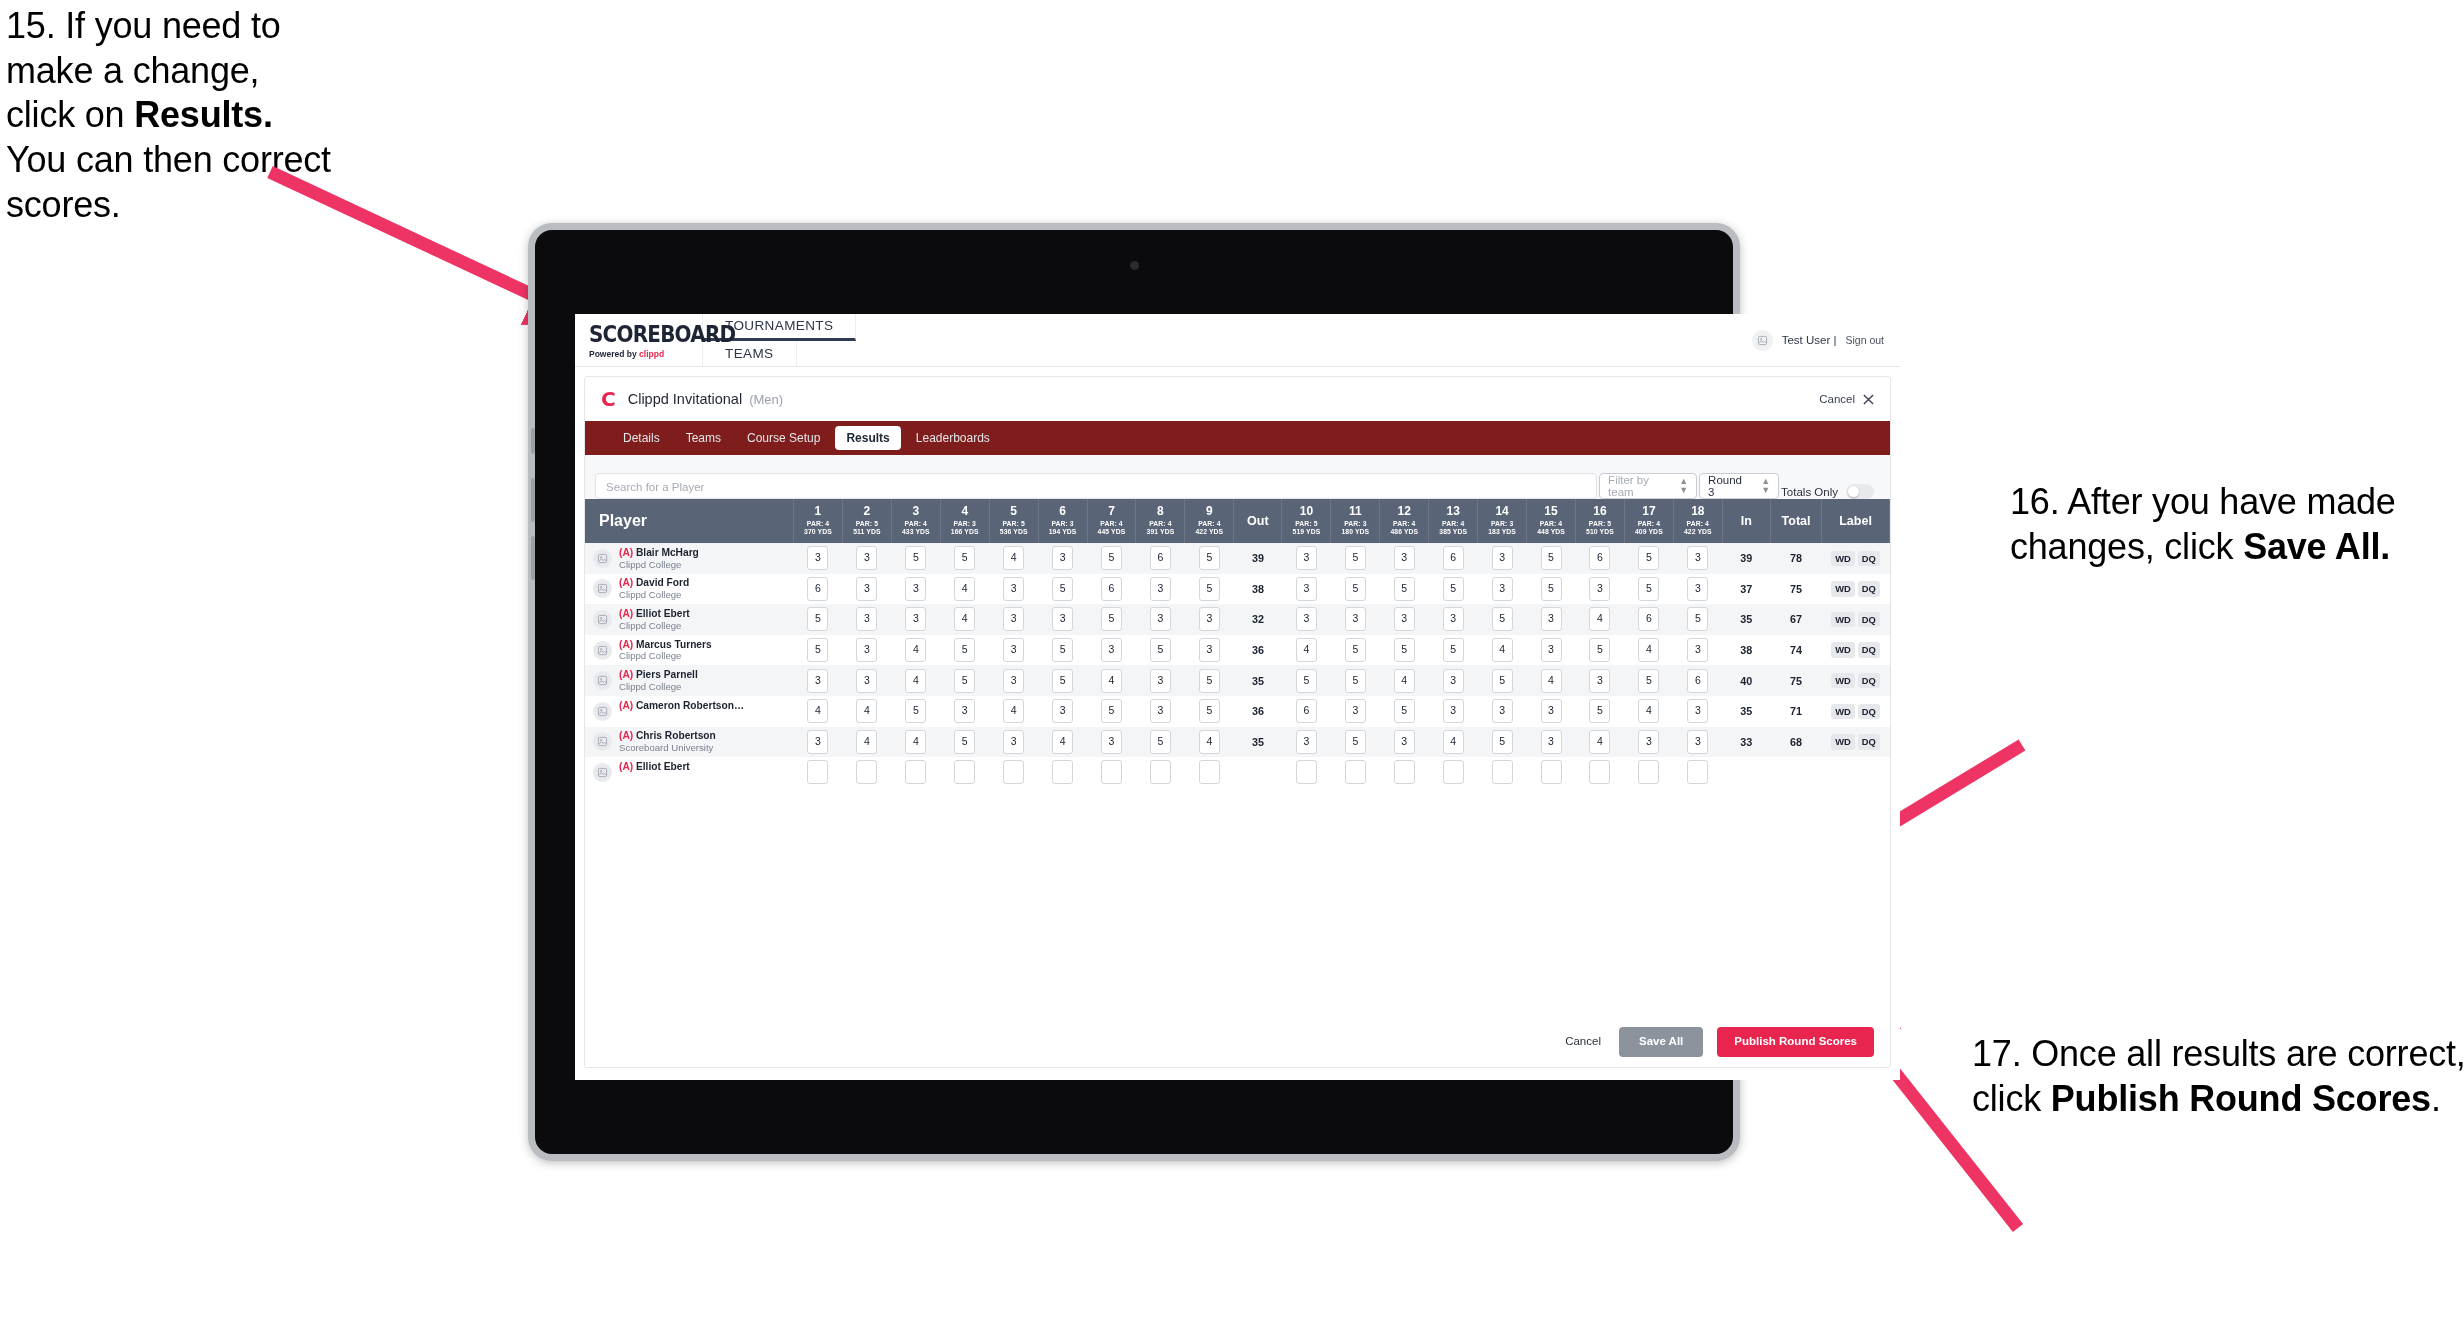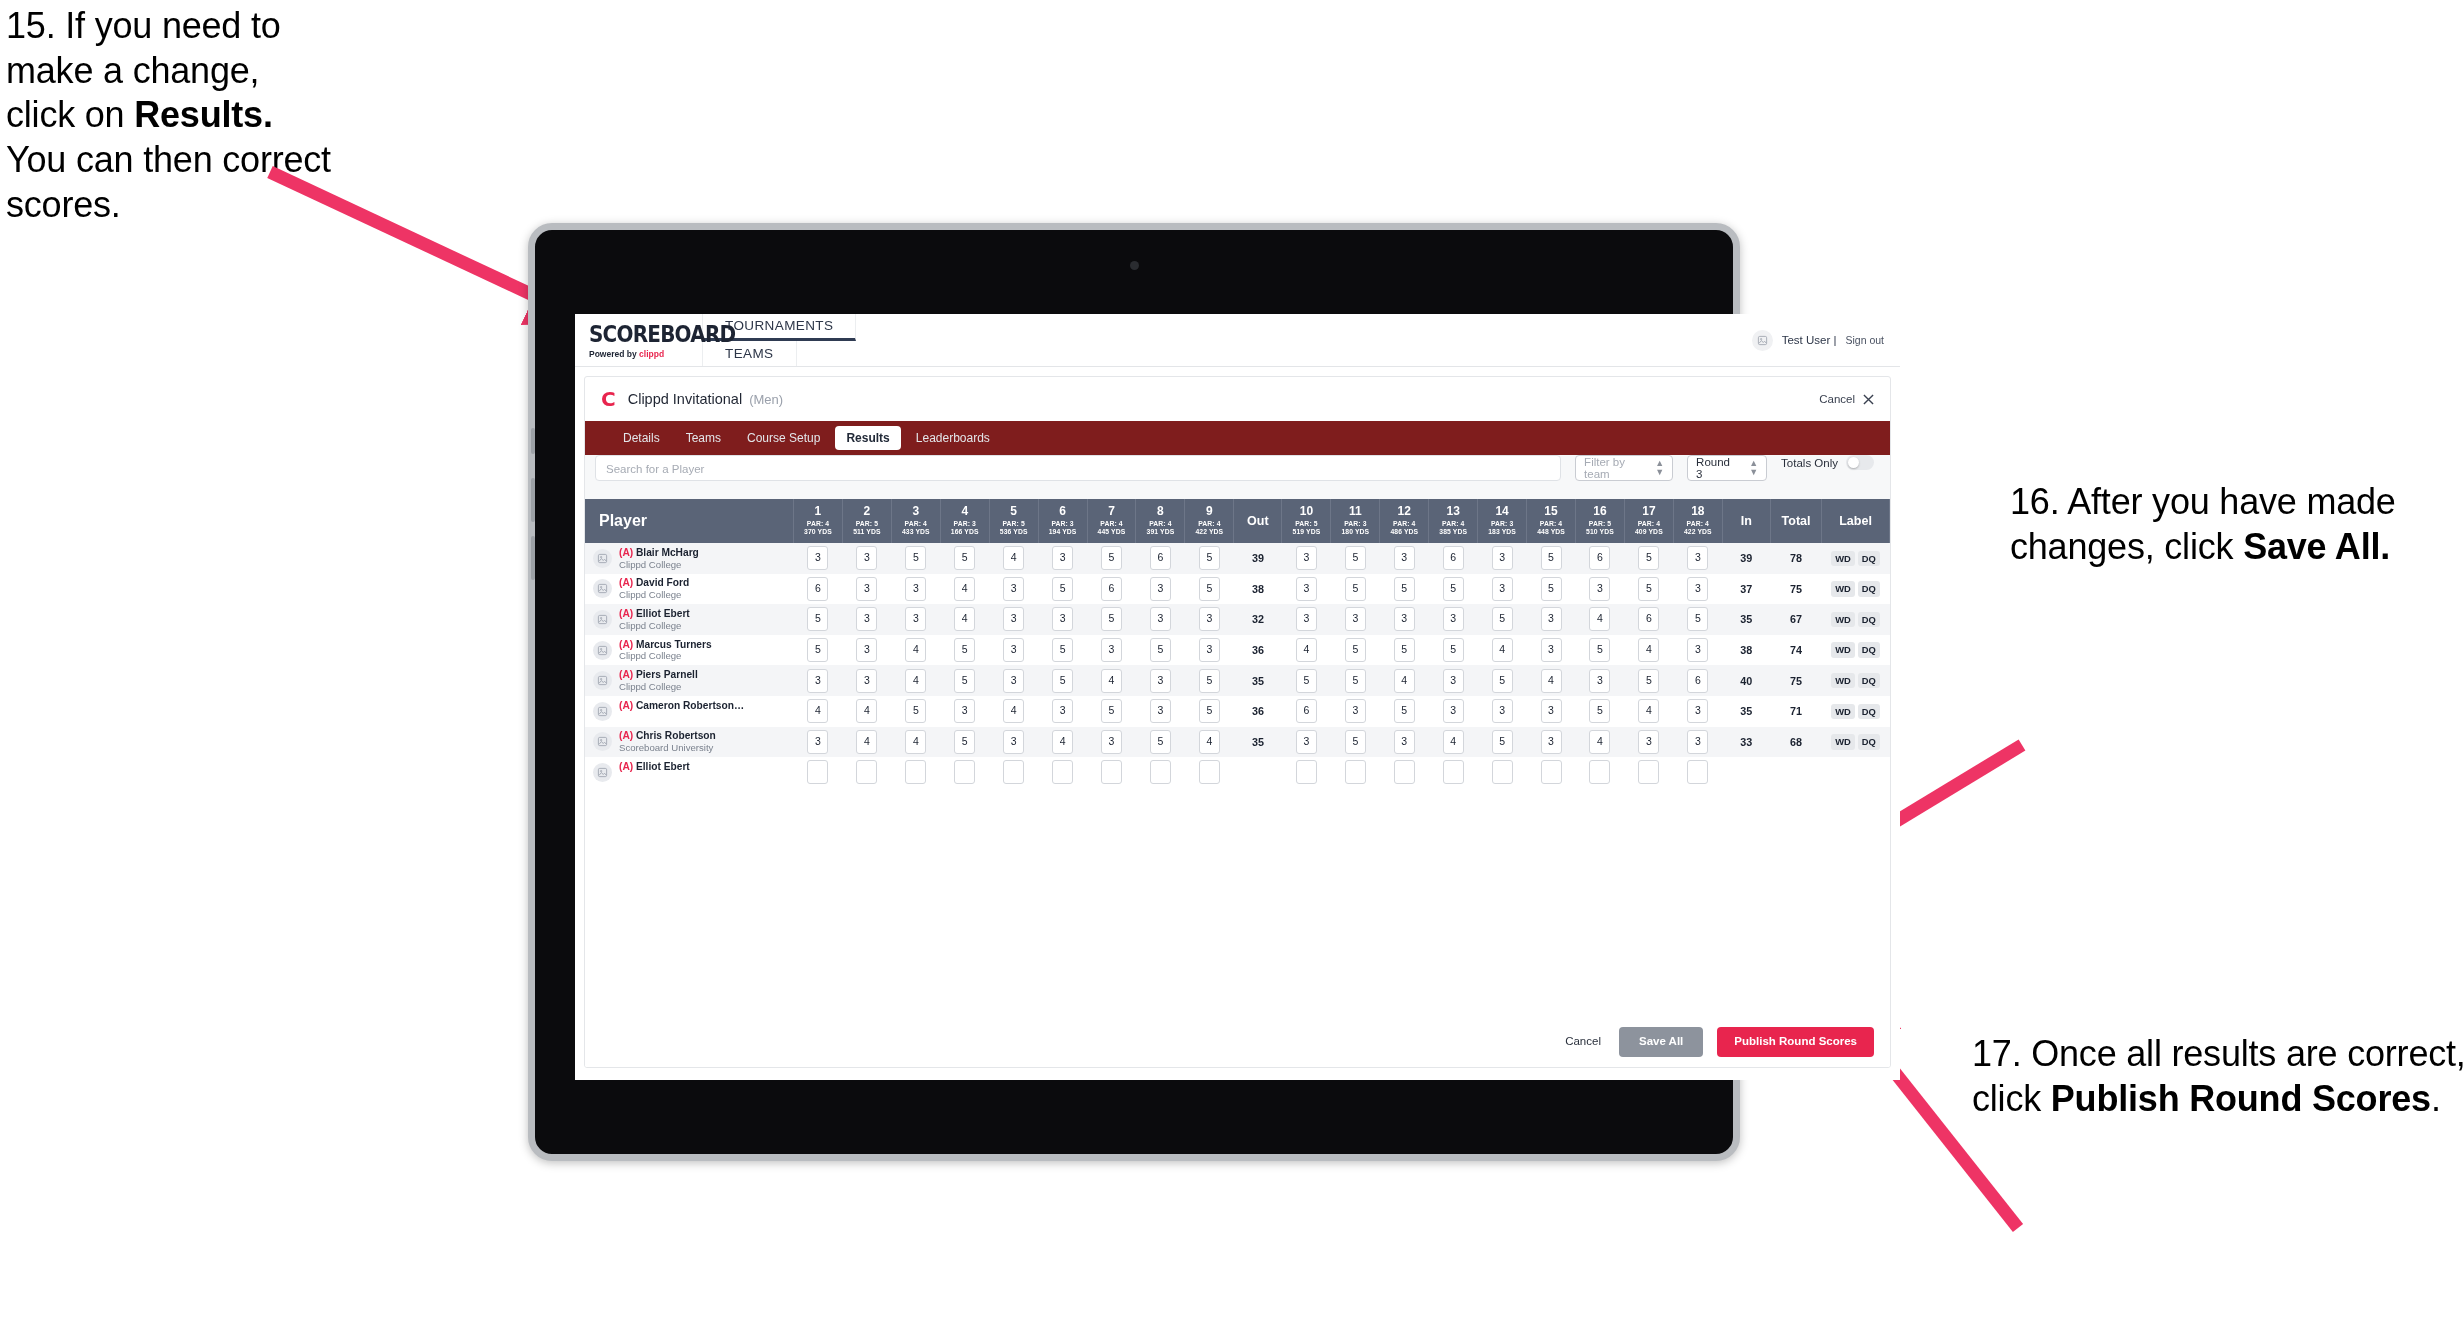--- a/index.html
+++ b/index.html
@@ -211,23 +211,23 @@
     background: #ffffff;
     color: #222a38;
     font-weight: 600;
   }
 
   
   #filter-row {
     height: 44px;
     background: #f7f8f9;
     display: flex;
-    align-items: flex-start;
+    align-items: flex-end;
     padding: 0 10px;
-    gap: 14px;
+    gap: 2px;
   }
   #search-input {
     flex: 1;
     height: 26px;
     background: #ffffff;
     border: 1px solid #dfe2e6;
     border-radius: 4px;
     font-size: 11.5px;
     color: #a6abb4;
     padding: 0 10px;

